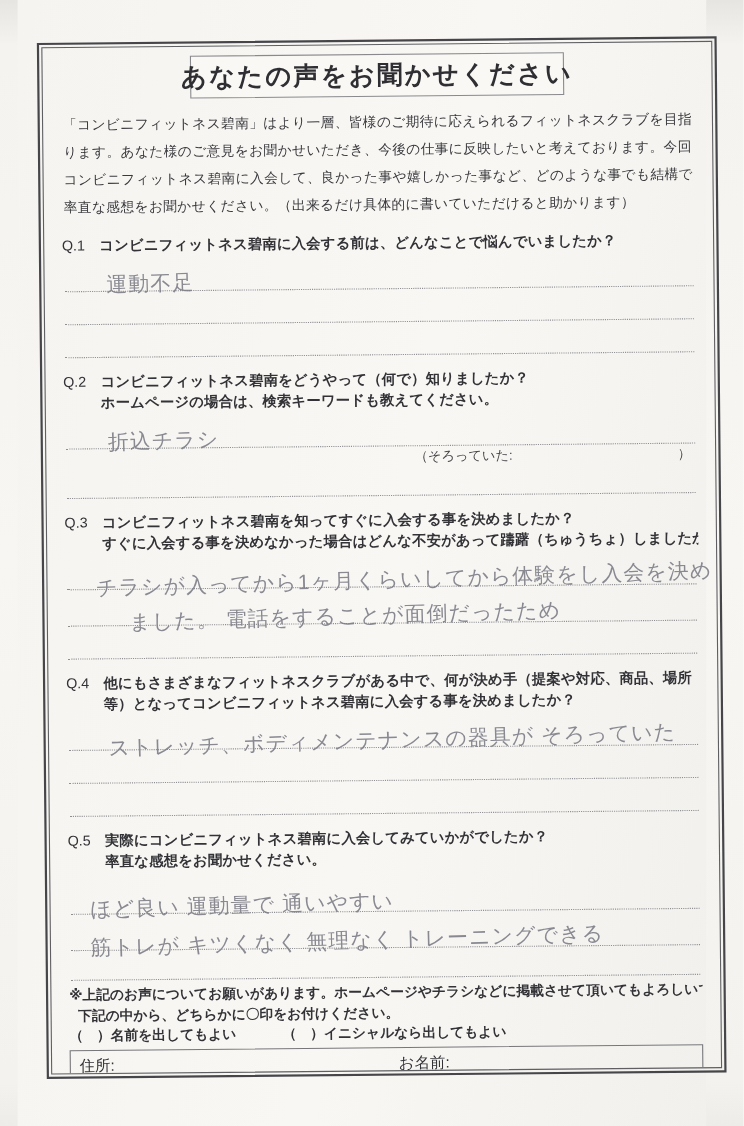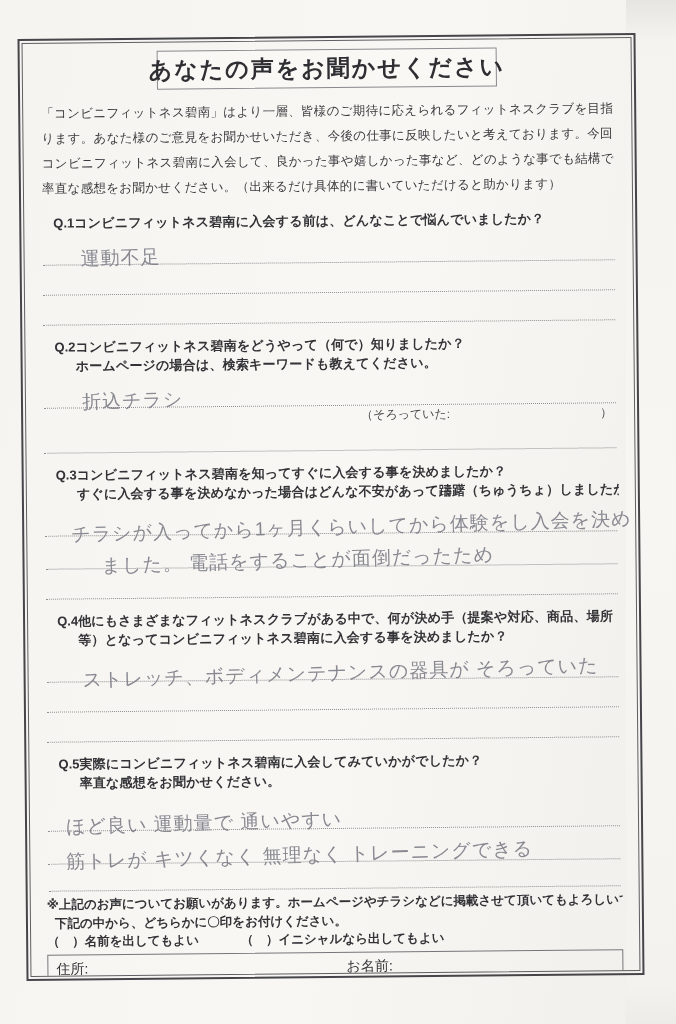--- a/index.html
+++ b/index.html
@@ -2,21 +2,21 @@
 <html><head>
 <meta charset="utf-8">
 <style>
   html,body{margin:0;padding:0;}
   body{
     width:676px;height:1024px;overflow:hidden;position:relative;
     font-family:"Liberation Sans","DejaVu Sans",sans-serif;
     background:linear-gradient(180deg,#e7e5e1 0%,#f4f3ef 4%,#f7f6f2 50%,#f3f2ee 96%,#edecE8 100%);
   }
   .sheet{
-    position:absolute;left:0;top:0;width:626px;height:1024px;
+    position:absolute;left:16px;top:0;width:626px;height:1024px;
     background:linear-gradient(100deg,#f5f4f0 0%,#f8f7f4 55%,#f1f0ec 100%);
   }
   .frame{
     position:absolute;left:22px;top:36px;width:618px;height:942px;
     border:2.5px solid #46464a;padding:2px;box-sizing:border-box;
     transform:rotate(-0.55deg);
     background:transparent;
   }
   .frame-inner{
     width:100%;height:100%;box-sizing:border-box;
@@ -32,21 +32,21 @@
     font-size:23px;font-weight:700;color:#2f2f33;letter-spacing:2px;white-space:nowrap;
   }
   .intro{margin:11px 2px 0 2px;}
   .intro span{
     display:block;font-size:12.5px;line-height:25px;color:#3a3a3e;
     letter-spacing:0.3px;white-space:nowrap;overflow:hidden;
   }
   .q{margin-top:12px;}
   .q-head{display:flex;align-items:flex-start;}
   .q-num{
-    flex:0 0 34px;font-size:13px;font-weight:700;color:#333337;line-height:19px;text-align:right;
+    flex:0 0 34px;font-size:13px;font-weight:400;color:#333337;line-height:19px;
   }
   .q-text{
     flex:1;font-size:13px;font-weight:700;color:#333337;line-height:19px;letter-spacing:0.2px;
   }
   .q-sub{
     margin-left:34px;font-size:13px;font-weight:700;color:#333337;line-height:19px;
     letter-spacing:0.2px;white-space:nowrap;overflow:hidden;
   }
   .ans-line{
     position:relative;height:29px;margin:0 2px;

